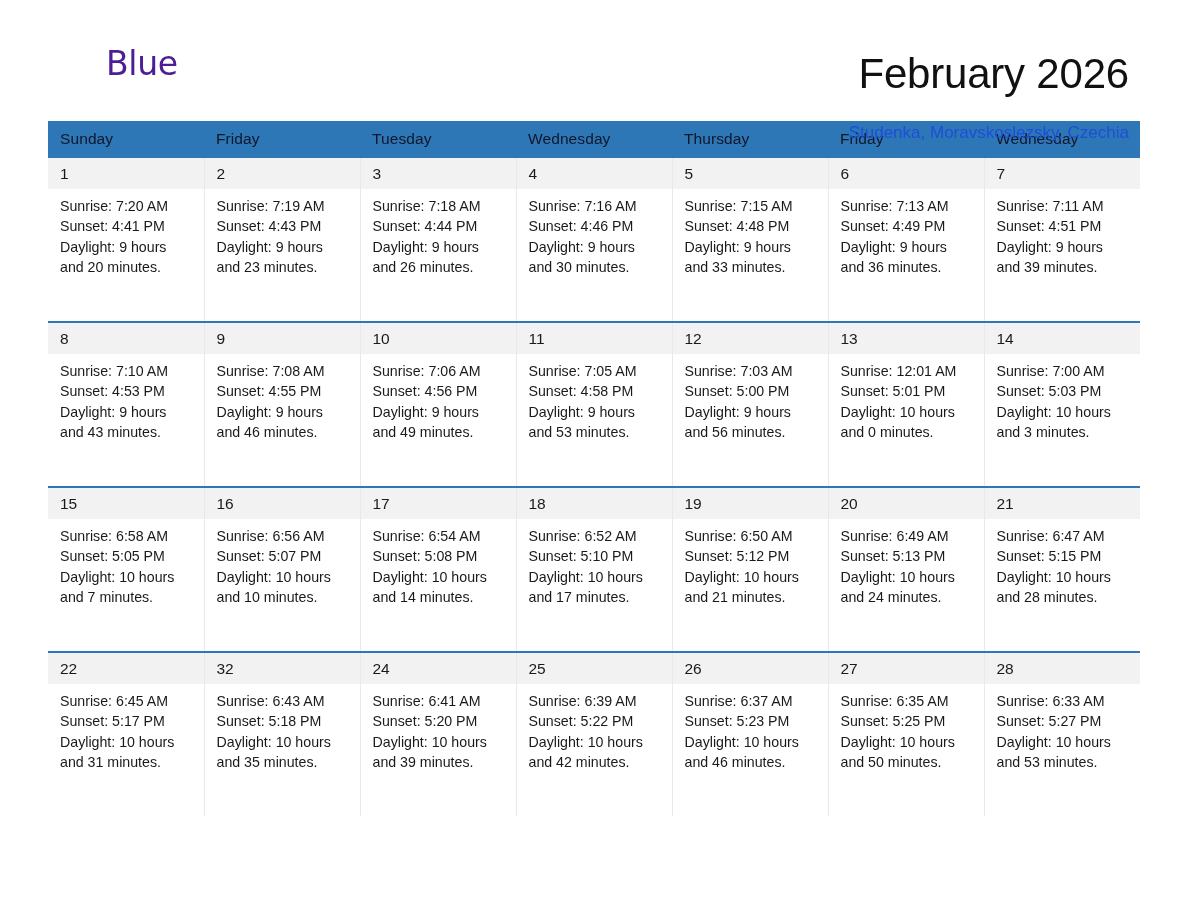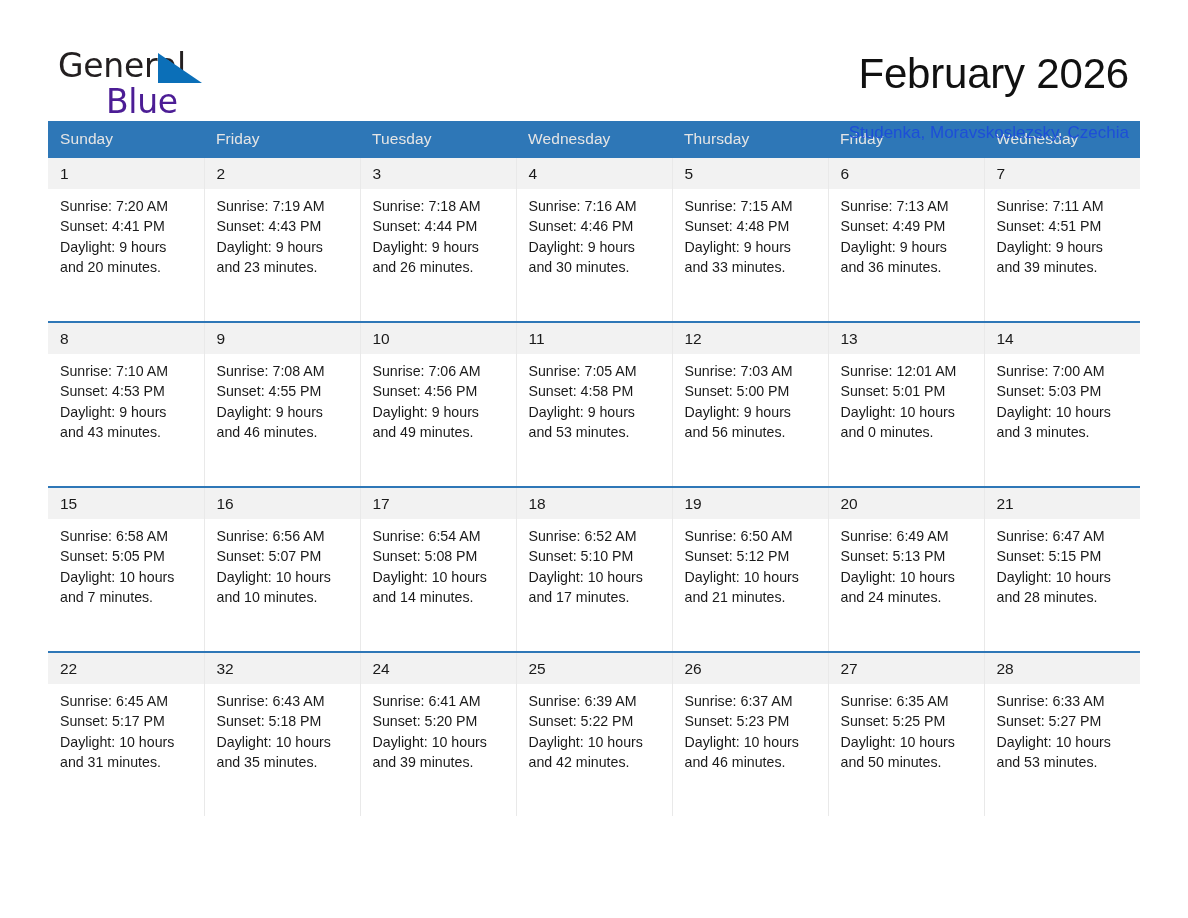--- a/index.html
+++ b/index.html
@@ -94,21 +94,21 @@
 
   
   .calendar {
     margin-top: 11px;
     width: 1092px;
     border-collapse: collapse;
     table-layout: fixed;
   }
   .calendar th {
     background: #2e77b7;
-    color: #e5e5e5;
+    color: #0f172a;
     font-size: 15.5px;
     font-weight: 400;
     text-align: left;
     padding: 7px 0 8px 12px;
     height: 22px;
     letter-spacing: 0.1px;
   }
   .calendar td {
     vertical-align: top;
     padding: 0;
@@ -145,24 +145,20 @@
   }
 </style>
 </head>
 <body>
 
 <div class="page">
 
   <div class="header">
 
     <div class="logo">
-      <div class="logo-row1">
-        <span class="logo-general">General</span>
-        <span class="logo-tri"></span>
-      </div>
       <span class="logo-blue">Blue</span>
     </div>
 
     <div class="title-block">
       <div class="month-title">February 2026</div>
       <div class="location">Studenka, Moravskoslezsky, Czechia</div>
     </div>
 
   </div>
 

